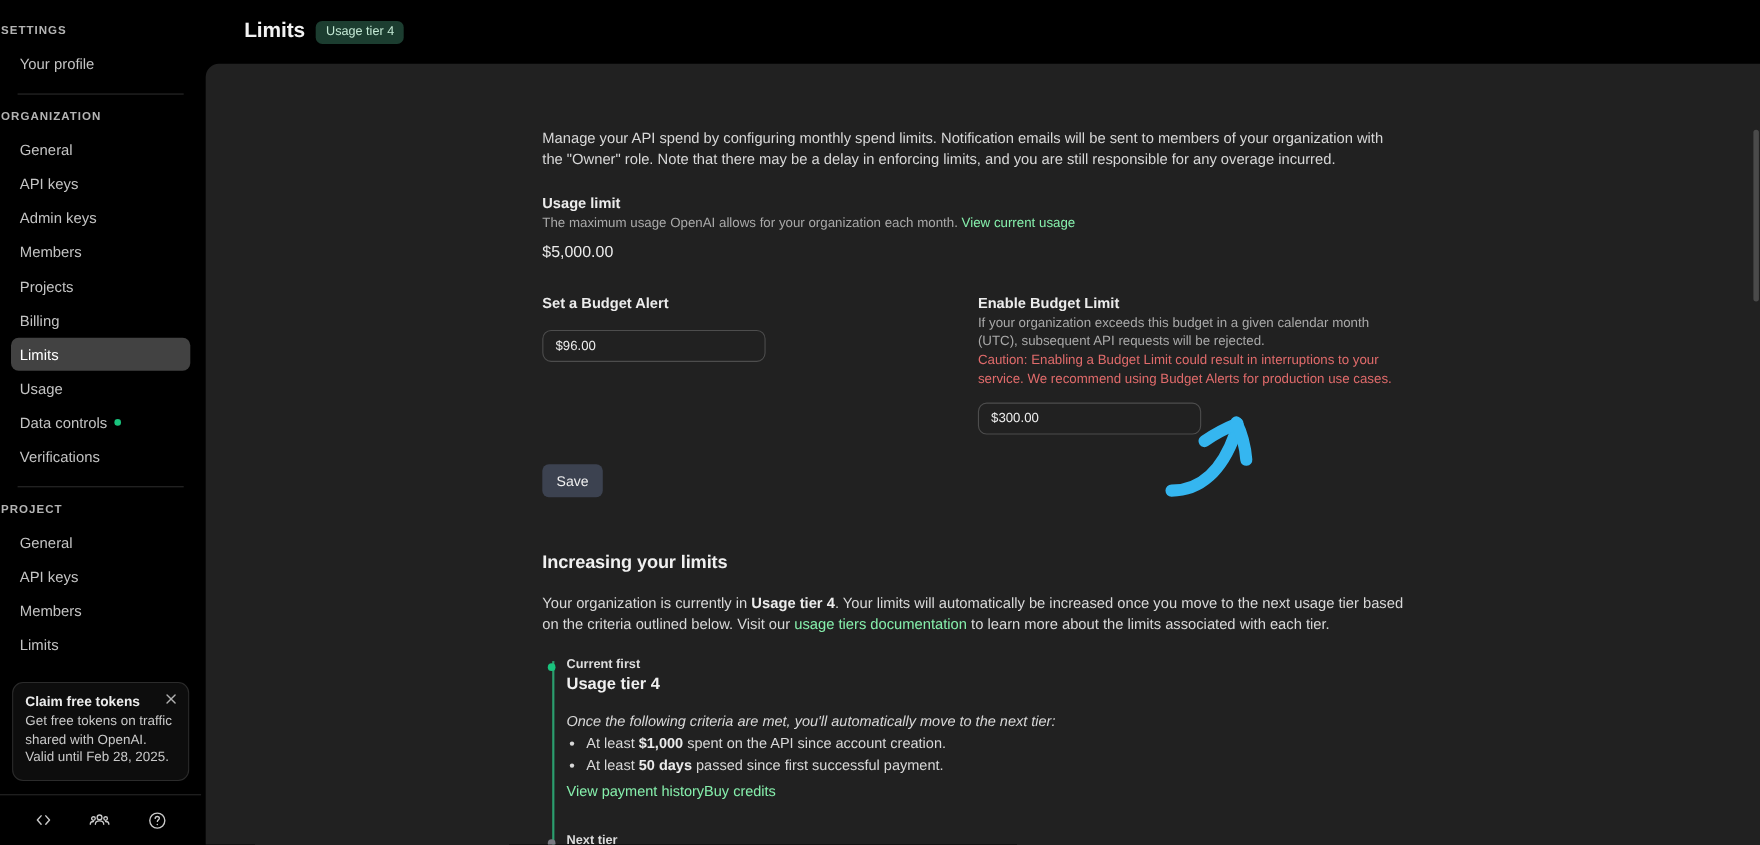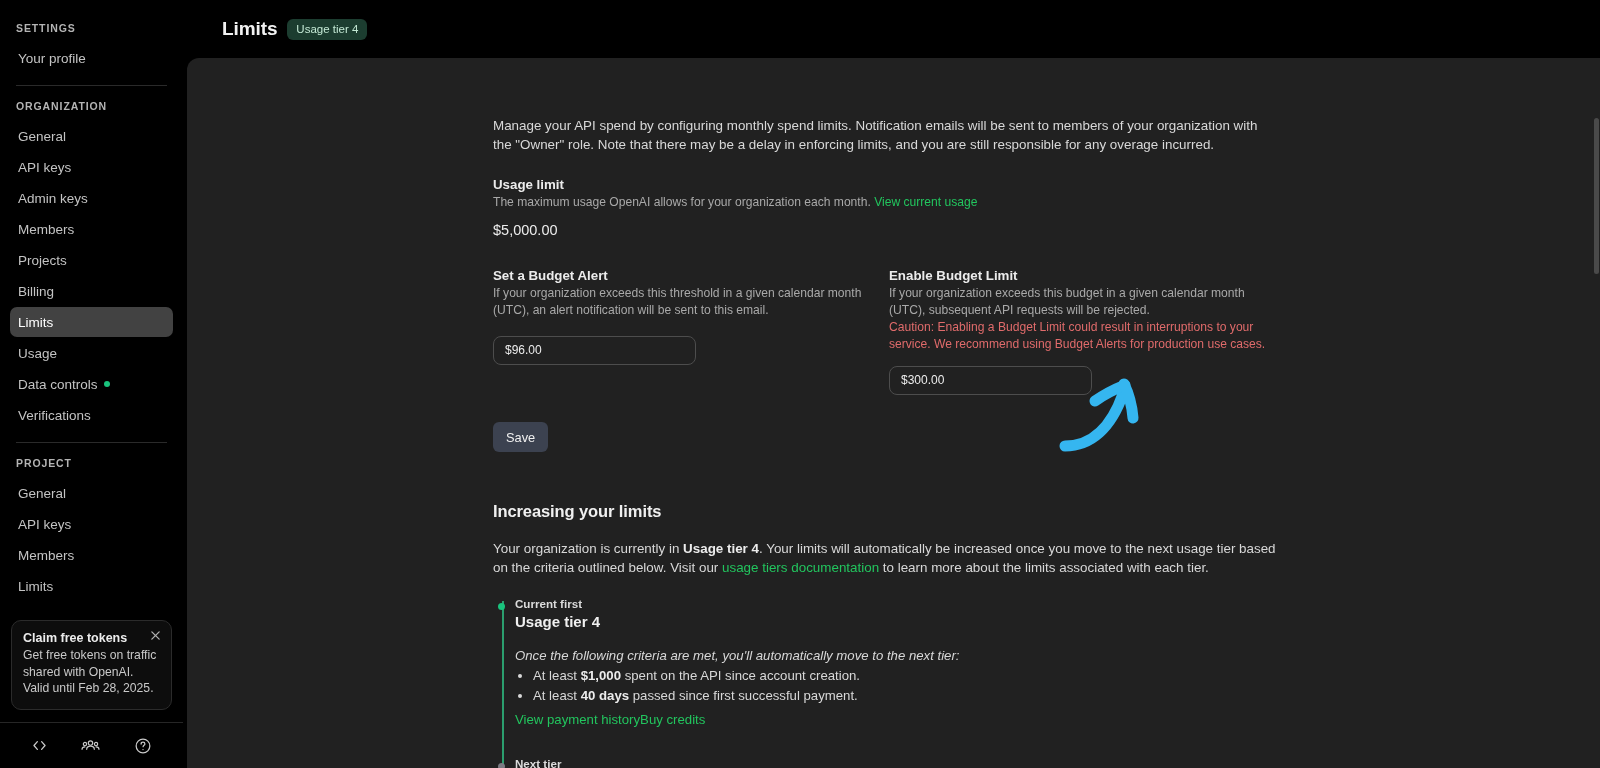--- a/index.html
+++ b/index.html
@@ -16,21 +16,21 @@
     width: 183px; height: 768px;
     background: #000000;
     display: flex; flex-direction: column;
     flex: 0 0 183px;
     position: relative;
   }
   .nav-scroll { flex: 1 1 auto; overflow: hidden; padding-top: 22px; }
   .nav-section-label {
     font-size: 10.5px; font-weight: 700; letter-spacing: 0.9px;
     color: #b4b4b4; text-transform: uppercase;
-    padding: 0 16px; margin-bottom: 9px;
+    padding: 0 1px; margin-bottom: 9px;
   }
   .nav-item {
     display: flex; align-items: center; gap: 6px;
     height: 30px; margin: 0 10px 1px 10px; padding: 0 8px;
     border-radius: 7px;
     font-size: 13.5px; color: #c3c3c3;
     white-space: nowrap; cursor: pointer;
   }
   .nav-item.active { background: #424242; color: #fff; font-weight: 400; }
   .nav-divider { height: 1px; background: #2a2a2a; margin: 12px 16px 14px 16px; }
@@ -81,21 +81,21 @@
   .content-inner {
     position: absolute; inset: 0;
     padding: 58px 0 0 0;
   }
   .content-col { width: 790px; margin-left: 306px; }
 
   p.intro { font-size: 13.4px; line-height: 1.42; color: #d8d8d8; max-width: 772px; }
 
   .block-h { font-size: 13.3px; font-weight: 700; color: #ececec; margin-bottom: 2px; }
   .block-sub { font-size: 12.1px; color: #a9a9a9; line-height: 1.4; }
-  .link { color: #22c55e; text-decoration: none; cursor: pointer; }
+  .link { color: #86efac; text-decoration: none; cursor: pointer; }
   .big-value { font-size: 14.5px; color: #ececec; }
 
   .two-col { display: flex; gap: 0; }
   .col-a { width: 396px; }
   .col-b { width: 394px; }
 
   .caution { color: #e06b6b; font-size: 12.1px; line-height: 1.4; }
 
   input.money {
     width: 203px; height: 29px;
@@ -270,21 +270,20 @@
               <span>The maximum usage OpenAI allows for your organization each month.</span>
               <a class="link">View current usage</a>
             </div>
             <div class="big-value" style="margin-top:11px">$5,000.00</div>
           </div>
 
           <div class="two-col" style="margin-top:30px">
 
             <div class="col-a">
               <div class="block-h">Set a Budget Alert</div>
-              <div class="block-sub" style="max-width:370px">If your organization exceeds this threshold in a given calendar month (UTC), an alert notification will be sent to this email.</div>
               <div style="margin-top:17px">
                 <input class="money" type="text" value="$96.00" style="">
               </div>
             </div>
 
             <div class="col-b">
               <div class="block-h">Enable Budget Limit</div>
               <div class="block-sub" style="max-width:378px">If your organization exceeds this budget in a given calendar month (UTC), subsequent API requests will be rejected.</div>
               <div class="caution" style="max-width:378px">Caution: Enabling a Budget Limit could result in interruptions to your service. We recommend using Budget Alerts for production use cases.</div>
               <div style="margin-top:13px">
@@ -305,21 +304,21 @@
 
           <div class="timeline">
 
             <div class="tl-node">
               <span class="tl-dot current"></span>
               <div class="tl-label">Current first</div>
               <div class="tl-tier">Usage tier 4</div>
               <div class="tl-criteria">Once the following criteria are met, you'll automatically move to the next tier:</div>
               <ul class="tl-list">
                 <li><span>At least </span><b>$1,000</b><span> spent on the API since account creation.</span></li>
-                <li><span>At least </span><b>40 days</b><span> passed since first successful payment.</span></li>
+                <li><span>At least </span><b>50 days</b><span> passed since first successful payment.</span></li>
               </ul>
               <div class="tl-links">
                 <a class="link">View payment history</a>
                 <a class="link">Buy credits</a>
               </div>
             </div>
 
             <div class="tl-node" style="margin-top:30px">
               <span class="tl-dot next"></span>
               <div class="tl-label">Next tier</div>

